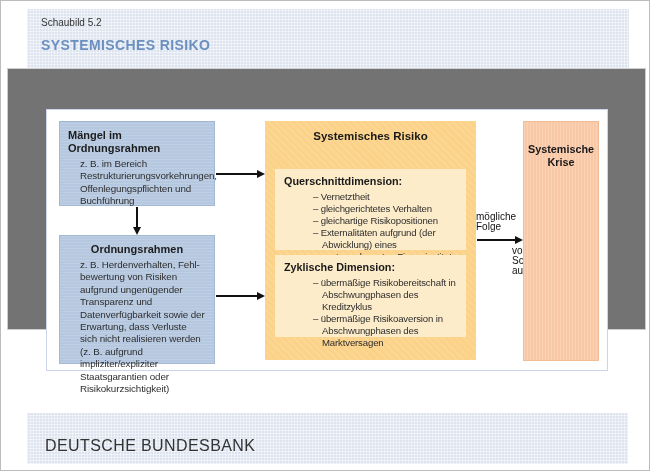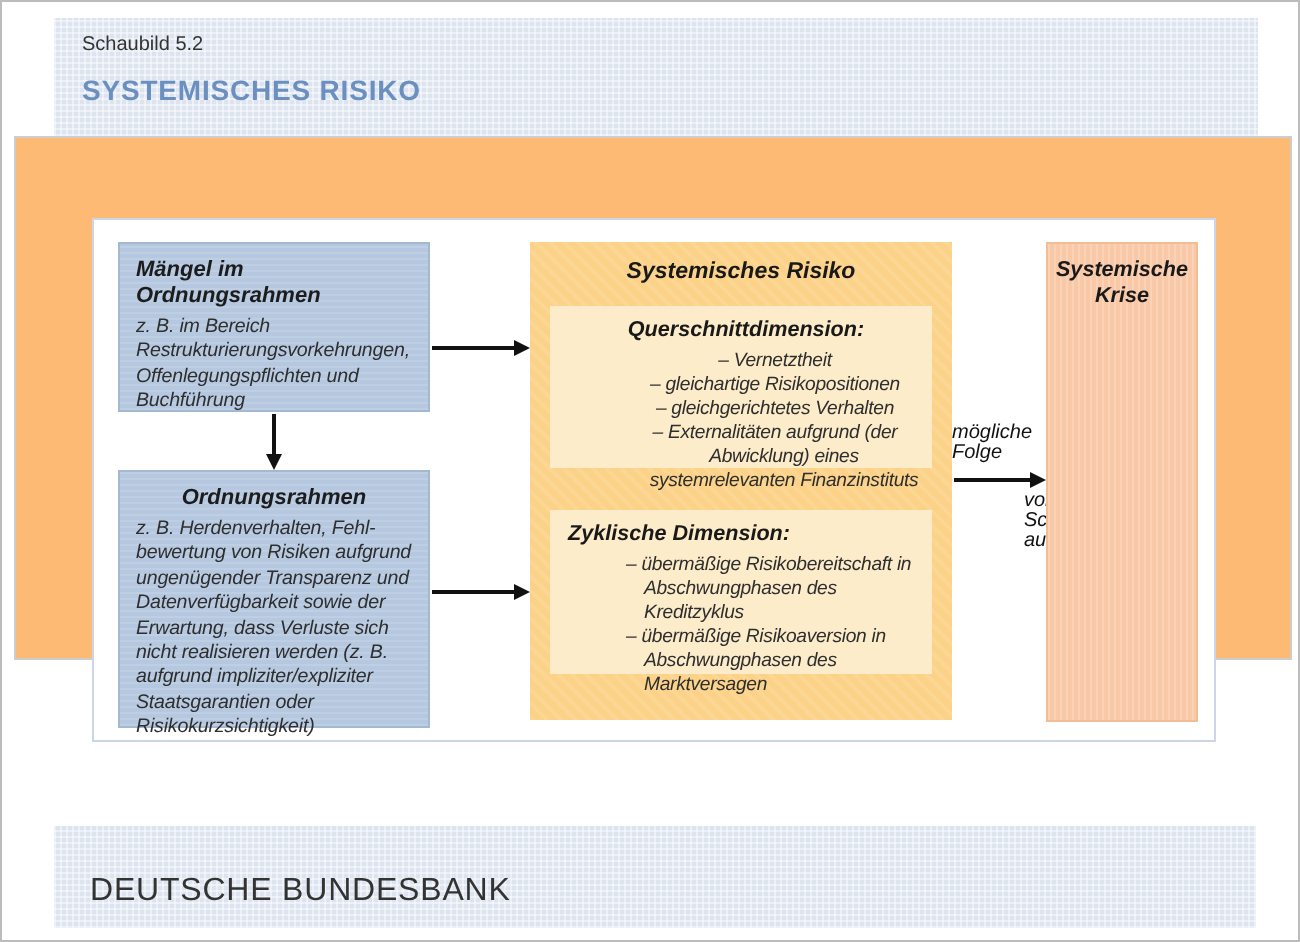--- a/index.html
+++ b/index.html
@@ -20,65 +20,65 @@
   .figure-label{position:absolute;left:14px;top:8px;font-size:10px;color:#333;}
   .page-title{
     position:absolute;left:14px;top:28px;font-size:14px;font-weight:bold;
     color:#6b90c0;letter-spacing:.4px;
   }
   .footer-brand{position:absolute;left:18px;top:24px;font-size:16px;color:#333;letter-spacing:.4px;}
 
   
   .panel{
     position:absolute;left:6px;top:67px;width:639px;height:262px;box-sizing:border-box;
-    background:#fdba74;border:1px solid #cdcdcd;font-style:italic;
+    background:#737373;border:1px solid #cdcdcd;
   }
   .diagram{
     position:absolute;left:38px;top:40px;width:562px;height:262px;box-sizing:border-box;
     border:1px solid #ccd6e8;background:#fff;
   }
 
   
   .box{position:absolute;box-sizing:border-box;}
   .box-blue{
     background-color:#b5c8e0;border:1px solid #a2b8d3;padding:7px 8px 6px 8px;
     background-image:repeating-linear-gradient(0deg, rgba(255,255,255,.12) 0 1px, transparent 1px 3px);
   }
   .box-blue .box-title{font-size:11px;font-weight:bold;color:#1c1c1c;margin:0 0 3px 0;line-height:13px;}
-  .box-blue .box-body{font-size:9.8px;line-height:12.4px;color:#2e2e2e;letter-spacing:-.1px;}
+  .box-blue .box-body{font-size:9.8px;line-height:12.4px;color:#2e2e2e;letter-spacing:-.1px;margin-left:12px;}
   .title-center{text-align:center;}
 
   .box-mangel{left:12px;top:11px;width:156px;height:85px;}
   .box-markt{left:12px;top:125px;width:156px;height:129px;}
 
   .box-yellow{
     left:218px;top:11px;width:211px;height:239px;
     background-color:#fcd288;
     background-image:repeating-linear-gradient(45deg, rgba(255,255,255,.10) 0 2px, transparent 2px 5px);
   }
   .box-yellow > .yellow-title{
     position:absolute;left:0;top:9px;width:100%;text-align:center;
     font-size:11.5px;font-weight:bold;color:#191919;
   }
   .box-cream{
     position:absolute;left:10px;width:191px;box-sizing:border-box;
     background:#fdecca;padding:6px 4px 6px 9px;
   }
-  .cream-a{top:32px;height:81px;text-align:center;}
+  .cream-a{top:48px;height:81px;}
   .cream-b{top:134px;height:82px;}
   .cream-title{font-size:10.8px;font-weight:bold;color:#191919;margin:0 0 4px 0;}
   .dim-list{margin:0;padding:0;list-style:none;}
   .dim-item{
     font-size:9.6px;line-height:11.9px;color:#2e2e2e;letter-spacing:-.15px;
     padding-left:9px;text-indent:-9px;margin-left:29px;
   }
 
   .box-salmon{
     left:476px;top:11px;width:76px;height:240px;
-    background-color:#f9c9a7;border:1px solid #f2bc97;padding-top:7px;
+    background-color:#f9c9a7;border:1px solid #f2bc97;padding-top:21px;
     background-image:repeating-linear-gradient(90deg, rgba(255,255,255,.18) 0 1px, transparent 1px 3px);
   }
   .box-salmon .box-title{
     font-size:10.8px;font-weight:bold;color:#191919;text-align:center;line-height:12.5px;
   }
 
   
   .hline{position:absolute;height:2px;background:#111;}
   .vline{position:absolute;width:2px;background:#111;}
   .head-right{
@@ -127,22 +127,22 @@
       <div class="hline" style="left:169px;top:185px;width:41px;"></div>
       <div class="head-right" style="left:210px;top:182px;"></div>
 
       <div class="box box-yellow">
         <div class="yellow-title">Systemisches Risiko</div>
 
         <div class="box-cream cream-a">
           <div class="cream-title">Querschnittdimension:</div>
           <ul class="dim-list">
             <li class="dim-item">– Vernetztheit</li>
+            <li class="dim-item">– gleichgerichtetes Verhalten</li>
             <li class="dim-item">– gleichartige Risikopositionen</li>
-            <li class="dim-item">– gleichgerichtetes Verhalten</li>
             <li class="dim-item">– Externalitäten aufgrund (der Abwicklung) eines systemrelevanten Finanzinstituts</li>
           </ul>
         </div>
 
         <div class="box-cream cream-b">
           <div class="cream-title">Zyklische Dimension:</div>
           <ul class="dim-list">
             <li class="dim-item">– übermäßige Risikobereitschaft in Abschwungphasen des Kreditzyklus</li>
             <li class="dim-item">– übermäßige Risikoaversion in Abschwungphasen des Marktversagen</li>
           </ul>

